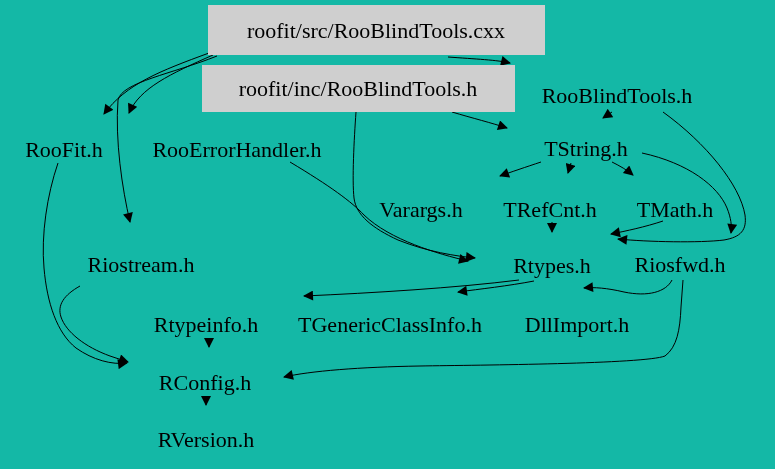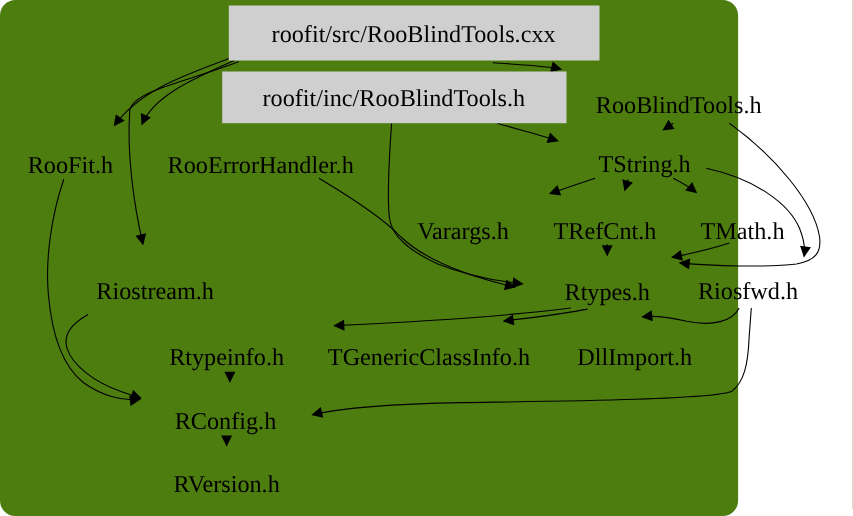--- a/index.html
+++ b/index.html
@@ -5,24 +5,23 @@
   html, body {
     margin: 0;
     padding: 0;
     background: #ffffff;
     width: 775px;
     height: 469px;
     overflow: hidden;
   }
   .graph-wrap {
     position: relative;
-    width: 671px;
+    width: 775px;
     height: 469px;
-    background: #4d7c0f;
-    border-radius: 14px;
+    background: #14b8a6;
   }
   svg {
     display: block;
     font-family: "Liberation Serif", "DejaVu Serif", serif;
   }
   .node-label {
     font-family: "Liberation Serif", "DejaVu Serif", serif;
     font-size: 22px;
     fill: #000000;
     cursor: pointer;

